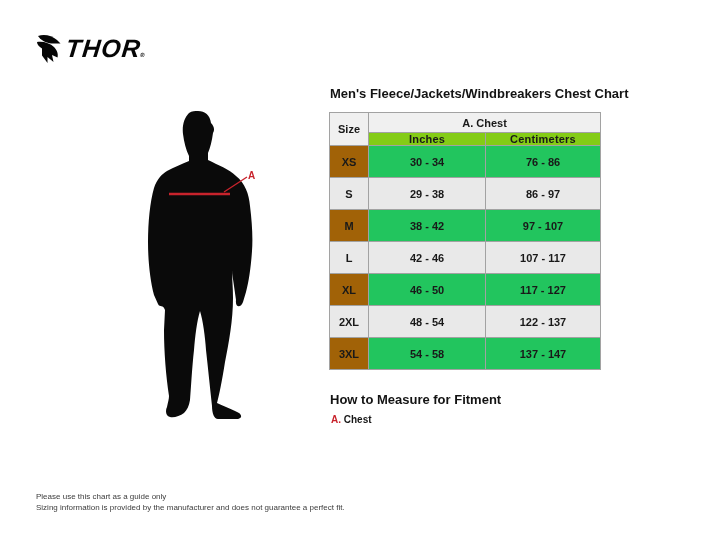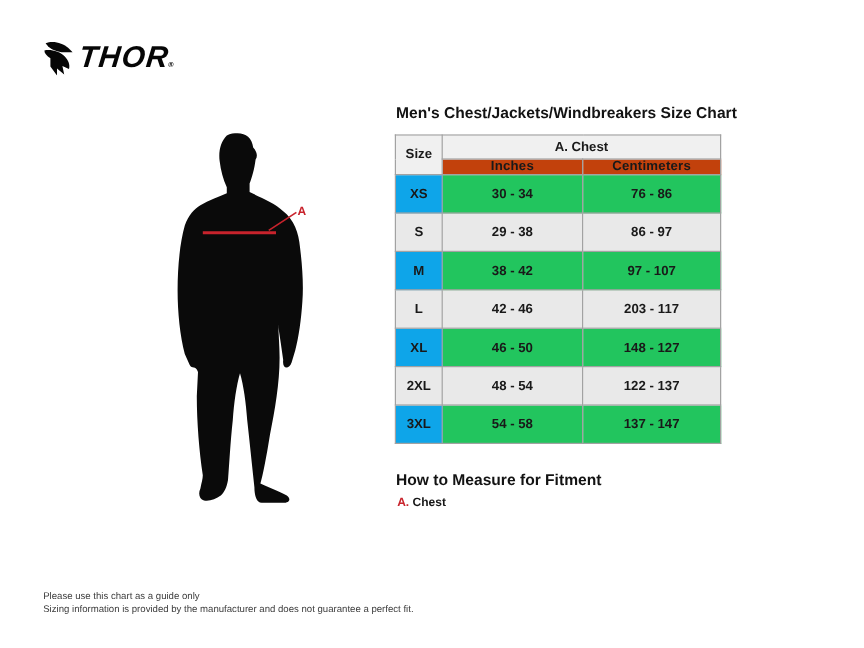--- a/index.html
+++ b/index.html
@@ -35,25 +35,25 @@
     border:1px solid #a2a2a2; text-align:center; vertical-align:middle;
     padding:0; font-size:11px; color:#191919;
   }
   .col-size { width:39px; }
   .col-in { width:117px; }
   .col-cm { width:115px; }
   tr.head-row { height:20px; }
   th.size-head, th.group-head { background:#f0f0f0; font-size:11.5px; font-weight:bold; }
   tr.unit-row { height:11px; }
   th.unit {
-    background:#c2410c; color:#fff; font-size:8.5px; font-weight:bold;
+    background:#84cc16; color:#fff; font-size:8.5px; font-weight:bold;
     letter-spacing:0.2px; border-color:#cfcfcf;
   }
   tr.data-row { height:32px; }
-  tr.data-row th { font-weight:bold; background:#0ea5e9; }
+  tr.data-row th { font-weight:bold; background:#a16207; }
   tr.data-row td { font-weight:bold; background:#22c55e; }
   tr.data-row:nth-child(even) th, tr.data-row:nth-child(even) td { background:#e9e9e9; }
 
   
   .measure-heading {
     position:absolute; left:330px; top:392px;
     font-size:13px; font-weight:bold; color:#131313;
   }
   .measure-item-title { position:absolute; left:331px; top:414px; font-size:10px; font-weight:bold; color:#161616; }
   .measure-key { color:#c8232c; }
@@ -118,21 +118,21 @@
       C 54 87, 62 84, 69 81
       L 69 76
       C 66 70, 64 62, 63 54
       C 62 46, 64 38, 69 33
       C 72 31, 75 31, 78 31 Z"></path>
     <line x1="49" y1="114" x2="110" y2="114" stroke="#c8232c" stroke-width="2.4"></line>
     <line x1="104" y1="112" x2="127" y2="97" stroke="#c8232c" stroke-width="1.4"></line>
     <text x="128" y="99" font-size="10" font-weight="bold" fill="#c8232c" font-family="Liberation Sans, sans-serif">A</text>
   </svg>
 
-  <div class="chart-title">Men's Chest/Jackets/Windbreakers Size Chart</div>
+  <div class="chart-title">Men's Fleece/Jackets/Windbreakers Chest Chart</div>
 
   <table class="size-table">
     <colgroup>
       <col class="col-size">
         <col class="col-in">
         <col class="col-cm">
     </colgroup>
     <thead>
       <tr class="head-row">
         <th class="size-head" rowspan="2">Size</th>
@@ -155,26 +155,26 @@
         <td>86 - 97</td>
       </tr>
       <tr class="data-row">
         <th>M</th>
         <td>38 - 42</td>
         <td>97 - 107</td>
       </tr>
       <tr class="data-row">
         <th>L</th>
         <td>42 - 46</td>
-        <td>203 - 117</td>
+        <td>107 - 117</td>
       </tr>
       <tr class="data-row">
         <th>XL</th>
         <td>46 - 50</td>
-        <td>148 - 127</td>
+        <td>117 - 127</td>
       </tr>
       <tr class="data-row">
         <th>2XL</th>
         <td>48 - 54</td>
         <td>122 - 137</td>
       </tr>
       <tr class="data-row">
         <th>3XL</th>
         <td>54 - 58</td>
         <td>137 - 147</td>

